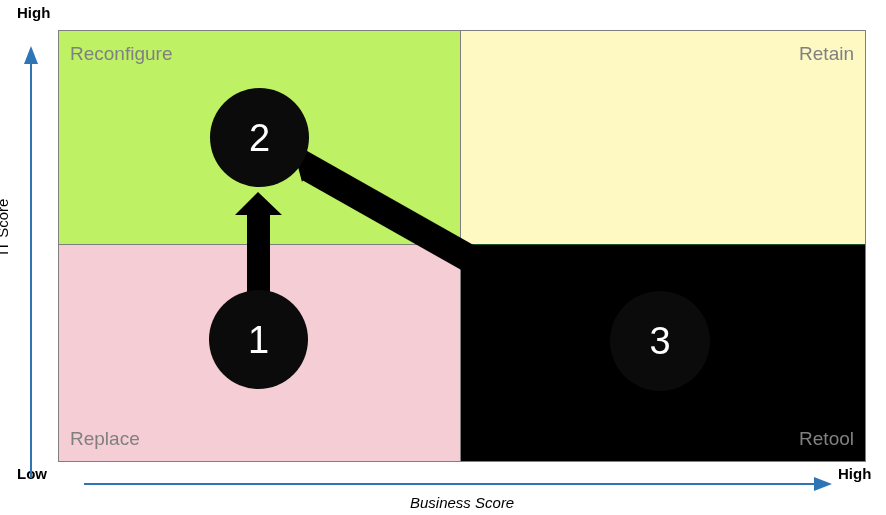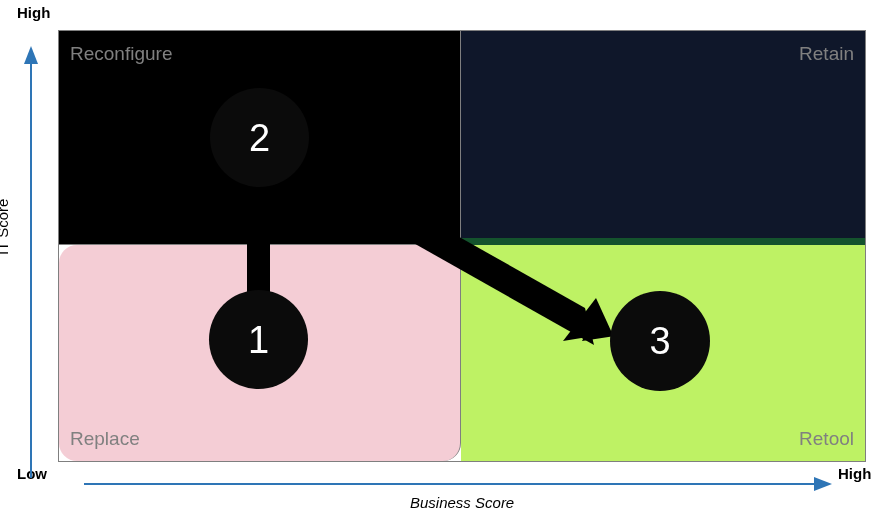--- a/index.html
+++ b/index.html
@@ -67,24 +67,24 @@
     border: 1px solid #7f7f7f;
     box-sizing: border-box;
     display: grid;
     grid-template-columns: 402px 404px;
     grid-template-rows: 214px 216px;
   }
   .quad {
     position: relative;
     box-sizing: border-box;
   }
-  #quad-reconfigure { background: #000000; border-right: 1px solid #7f7f7f; border-bottom: 1px solid #7f7f7f; }
-  #quad-retain      { background: #0f172a; border-bottom: 7px solid #14532d; }
-  #quad-replace     { background: #F4CDD5; border-right: 1px solid #7f7f7f; border-radius: 18px; }
-  #quad-retool      { background: #bef264; }
+  #quad-reconfigure { background: #bef264; border-right: 1px solid #7f7f7f; border-bottom: 1px solid #7f7f7f; }
+  #quad-retain      { background: #fef9c3; border-bottom: 1px solid #14532d; }
+  #quad-replace     { background: #F4CDD5; border-right: 1px solid #7f7f7f; }
+  #quad-retool      { background: #000000; }
 
   .quad-label {
     position: absolute;
     font-family: "Liberation Sans", sans-serif;
     font-size: 19px;
     color: #808080;
     white-space: nowrap;
     line-height: 1;
   }
   .quad-label.tl { left: 11px;  top: 13px; }

